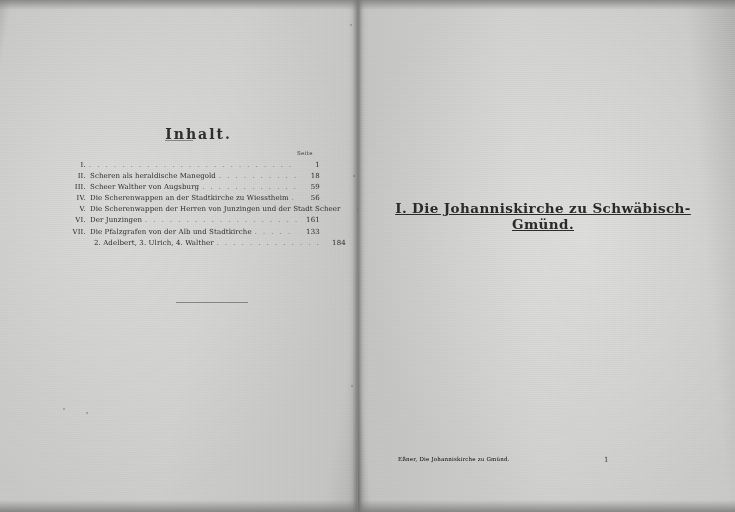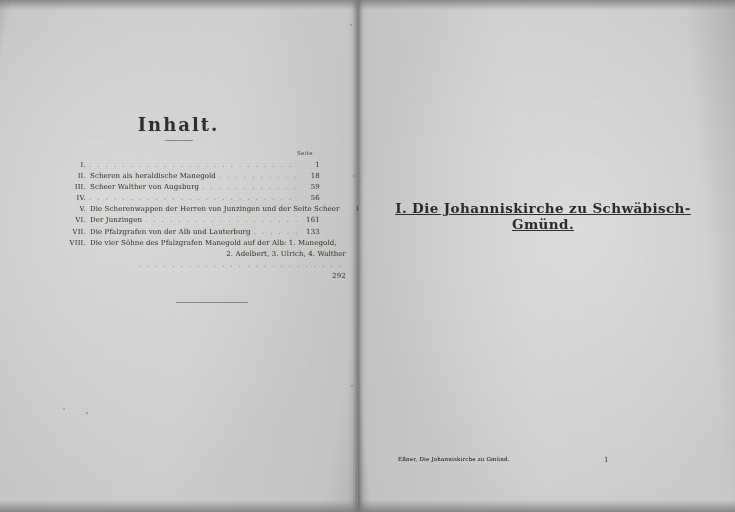--- a/index.html
+++ b/index.html
@@ -68,28 +68,29 @@
   }
   .speck {
     position: absolute;
     background: rgba(90,90,88,0.45);
     border-radius: 50%;
   }
 
   
   .toc-title {
     position: absolute;
-    left: 0; top: 114px;
+    left: 0; top: 126px;
     width: 357px;
     text-align: center;
-    font-size: 18px;
+    font-size: 14px;
     letter-spacing: 2px;
     color: #2e2e2c;
     font-family: "DejaVu Serif", serif;
     font-weight: bold;
+    padding-left: 20px;
   }
   .rule {
     position: absolute;
     height: 1px;
     background: #6a6a68;
     opacity: 0.75;
   }
   .rule-under-title { left: 165px; top: 140px; width: 28px; }
   .rule-bottom { left: 176px; top: 302px; width: 72px; }
 
@@ -140,24 +141,23 @@
     opacity: 0.85;
   }
   .toc-page {
     flex: 0 0 20px;
     text-align: right;
     letter-spacing: 0.2px;
   }
   .toc-cont {
     padding-left: 26px;
     display: flex;
-    align-items: flex-end;
+    align-items: flex-start;
     white-space: nowrap;
     width: 100%;
-    flex-direction: column;
   }
 
   
   .chapter-title {
     position: absolute;
     left: 378px;
     top: 200px;
     width: 330px;
     text-align: center;
     font-size: 13.5px;
@@ -224,54 +224,51 @@
 
       <div class="toc-row">
         <span class="toc-num">III.</span>
         <span class="toc-text">Scheer Walther von Augsburg</span>
         <span class="toc-dots">. . . . . . . . . . . . . . . . . . . . . . . . . . . . . .</span>
         <span class="toc-page">59</span>
       </div>
 
       <div class="toc-row">
         <span class="toc-num">IV.</span>
+        <span class="toc-text">Die Scherenwappen an der Stadtkirche zu Wiesstheim</span>
         <span class="toc-dots">. . . . . . . . . . . . . . . . . . . . . . . . . . . . . .</span>
         <span class="toc-page">56</span>
       </div>
 
       <div class="toc-row">
         <span class="toc-num">V.</span>
-        <span class="toc-text">Die Scherenwappen der Herren von Junzingen und der Seite Scheer</span>
+        <span class="toc-text">Die Scherenwappen der Herren von Junzingen und der Stadt Scheer</span>
         <span class="toc-dots">. . . . . . . . . . . . . . . . . . . . . . . . . . . . . .</span>
         <span class="toc-page">85</span>
       </div>
 
       <div class="toc-row">
         <span class="toc-num">VI.</span>
         <span class="toc-text">Der Junzingen</span>
         <span class="toc-dots">. . . . . . . . . . . . . . . . . . . . . . . . . . . . . .</span>
         <span class="toc-page">161</span>
       </div>
 
       <div class="toc-row">
         <span class="toc-num">VII.</span>
-        <span class="toc-text">Die Pfalzgrafen von der Alb und Lauterburg</span>
+        <span class="toc-text">Die Pfalzgrafen von der Alb und Stadtkirche</span>
         <span class="toc-dots">. . . . . . . . . . . . . . . . . . . . . . . . . . . . . .</span>
         <span class="toc-page">133</span>
       </div>
 
-      <div class="toc-row">
-        <span class="toc-num">VIII.</span>
-        <span class="toc-text">Die vier Söhne des Pfalzgrafen Manegold auf der Alb: 1. Manegold,</span>
-      </div>
 
       <div class="toc-cont">
         <span class="toc-text">2. Adelbert, 3. Ulrich, 4. Walther</span>
         <span class="toc-dots">. . . . . . . . . . . . . . . . . . . . . . . . .</span>
-        <span class="toc-page">292</span>
+        <span class="toc-page">184</span>
       </div>
 
     </div>
 
     <div class="rule rule-bottom"></div>
 
     <div class="speck" style="left:63px; top:408px; width:2px; height:2px;"></div>
     <div class="speck" style="left:86px; top:412px; width:1.5px; height:1.5px;"></div>
     <div class="speck" style="left:350px; top:24px; width:2px; height:2px;"></div>
     <div class="speck" style="left:353px; top:175px; width:2px; height:2px;"></div>

